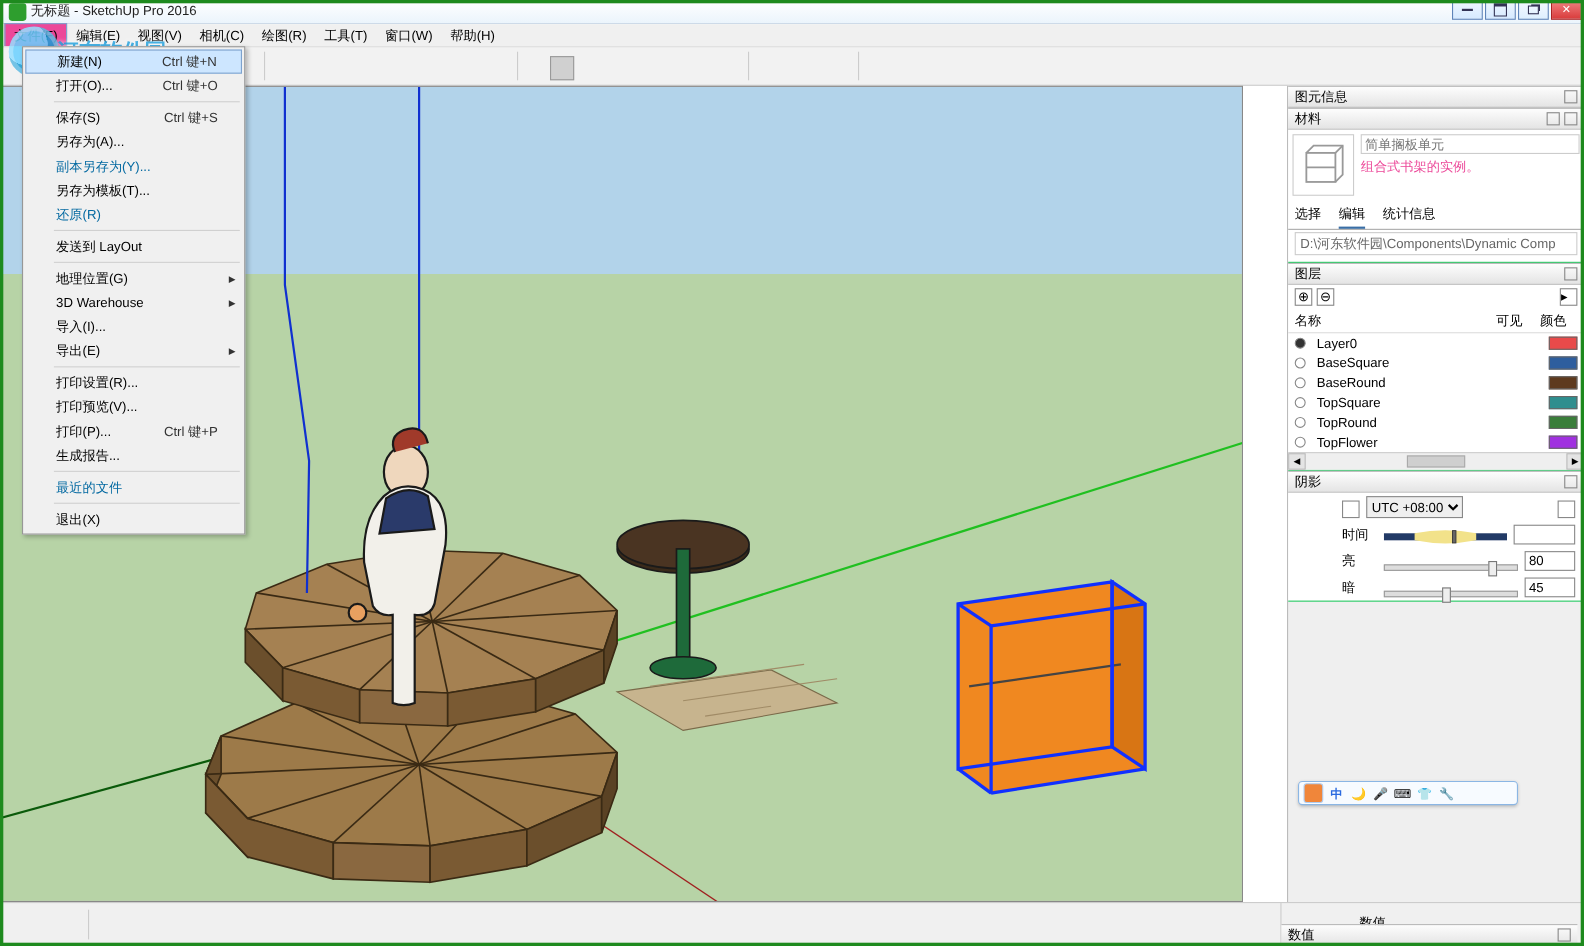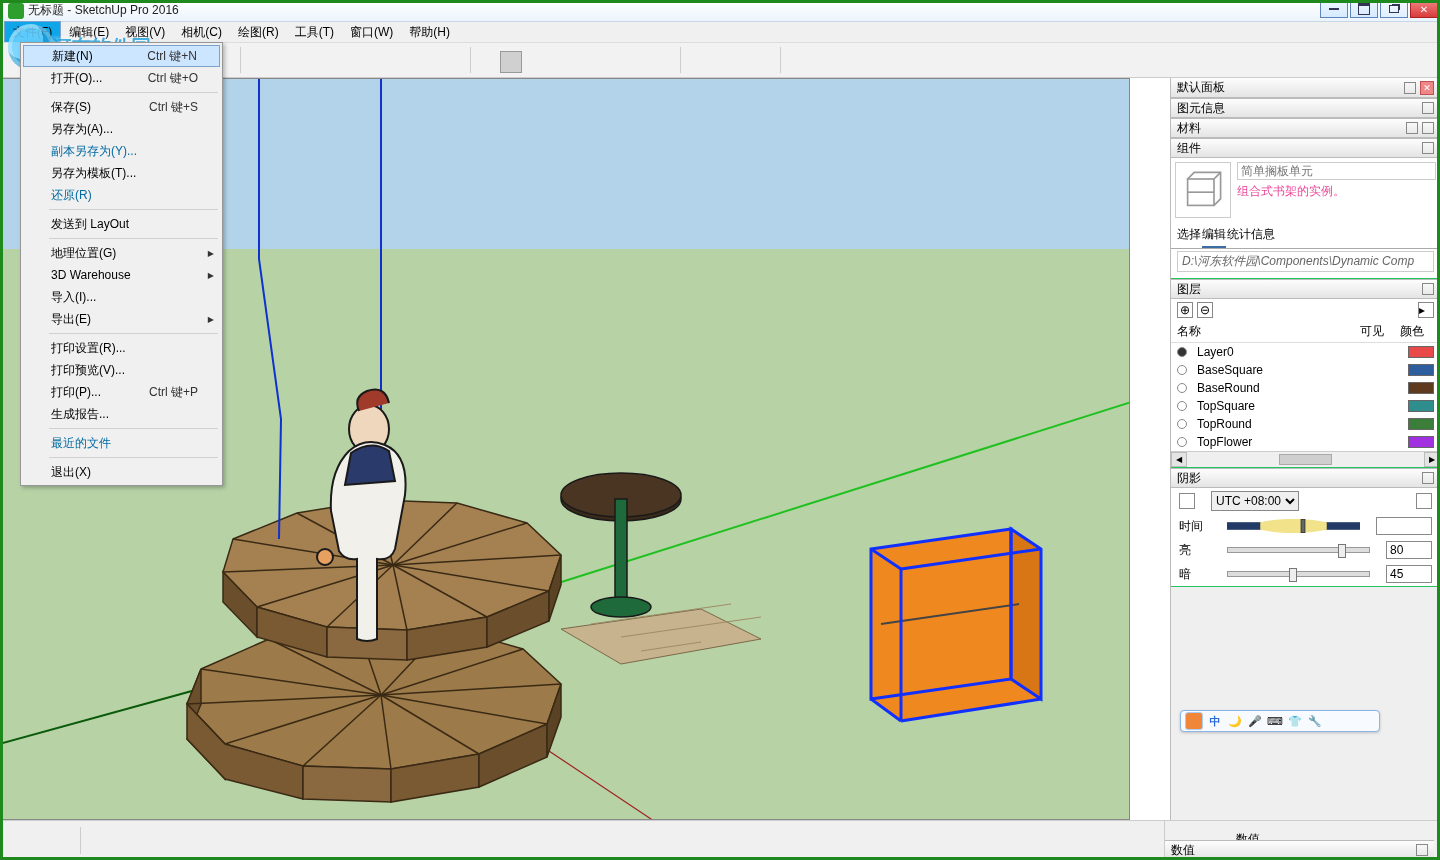--- a/index.html
+++ b/index.html
@@ -12,21 +12,21 @@
 .win-btn { width: 28px; height: 18px; margin-left: 2px; border: 1px solid #5e84b8; background: linear-gradient(#eef6ff,#d6eaff); display: flex; align-items: center; justify-content: center; font-size: 10px; color: #335; }
 .win-btn.min::before { content: ""; display:block; width: 10px; height: 2px; background: #335; }
 .win-btn.max::before { content: ""; display:block; width: 10px; height: 8px; border: 1px solid #335; border-top-width: 3px; }
 .win-btn.rest { background: linear-gradient(#f4f8ff,#deefff); }
 .win-btn.rest::before { content: ""; display:block; width: 8px; height: 6px; border: 1px solid #335; box-shadow: 2px -2px 0 -1px #335; }
 .win-btn.close { background: linear-gradient(#f08080,#d93c3c); border-color: #a22; color: #fff; }
 .win-btn.close::before { content: "✕"; font-size: 10px; }
 
 .menubar { position: absolute; top: 22px; left: 0; right: 0; height: 20px; background: #f0f0f0; display: flex; align-items: center; padding-left: 4px; color: #000; }
 .menubar span { padding: 2px 8px; }
-.menubar span.active { background: #0ea5e9; border: 1px solid #7da2ce; }
+.menubar span.active { background: #ec4899; border: 1px solid #7da2ce; }
 
 .toolbar { position: absolute; top: 42px; left: 0; right: 0; height: 36px; background: #f2f2f2; border-top: 1px solid #ddd; border-bottom: 1px solid #ccc; }
 .watermark { position: absolute; top: 24px; left: 8px; pointer-events:none; opacity:.85; }
 .watermark .logo { width: 46px; height: 46px; border-radius: 50%; background: radial-gradient(circle at 35% 35%, #6ad1ff 0 45%, #1b9ed8 46% 100%); display:inline-block; vertical-align: middle; box-shadow: inset 0 0 0 4px rgba(255,255,255,.3); }
 .watermark .txt { display:inline-block; vertical-align: middle; margin-left:-6px; color:#2aa5e0; font-weight:bold; font-size: 20px; text-shadow: 0 0 4px #fff; }
 
 .viewport { position: absolute; top: 78px; left: 0; width: 1130px; height: 742px; background: linear-gradient(to bottom, #b2d3ea 0 23%, #b7d3a6 23% 100%); border: 1px solid #888; overflow: hidden; }
 
 
 .dropdown { position: absolute; top: 42px; left: 20px; width: 203px; background: #f0f0f0; border: 1px solid #979797; box-shadow: 2px 2px 4px rgba(0,0,0,.25); z-index: 50; padding: 2px; }
@@ -48,44 +48,44 @@
 .panel-hd .t { flex:1; }
 .panel-hd .box { width:12px;height:12px;border:1px solid #888;margin-left:4px; }
 .panel-body { background:#fff; border-bottom:1px solid #22c55e; }
 
 .comp-thumb { display:flex; padding:4px; }
 .comp-thumb .th { width:56px; height:56px; border:1px solid #ccc; background:#fff; margin-right:6px; display:flex; align-items:center; justify-content:center; }
 .comp-thumb .th svg { width:44px; height:44px; }
 .comp-thumb .meta { flex:1; }
 .comp-thumb input { width:100%; border:1px solid #ccc; padding:1px 3px; margin-bottom:3px; height:18px; }
 .comp-thumb .desc { color:#ec4899; }
-.tabs { display:flex; border-bottom:1px solid #aaa; padding:4px 6px 0; gap:1px; }
+.tabs { display:flex; border-bottom:1px solid #aaa; padding:4px 6px 0; gap:16px; }
 .tabs span { padding-bottom:3px; }
 .tabs .act { border-bottom:2px solid #3a6ea5; color:#000; }
 .sect { padding:4px 8px; }
 .sect .hd { font-weight:bold; margin: 4px 0; }
 .sect .row { display:flex; align-items:center; margin:4px 0; }
 .sect label { width:70px; }
 .sect select, .sect input.txt { border:1px solid #aaa; height:18px; background:#fff; }
 .cb { display:flex; align-items:center; margin:3px 0; color:#888; }
 .cb input { margin-right:6px; }
-.path { border:1px solid #ccc; padding:1px 4px; overflow:hidden; white-space:nowrap; color:#666; margin:2px 6px 6px;font-style:italic; }
+.path { border:1px solid #ccc; padding:1px 4px; overflow:hidden; white-space:nowrap; color:#666; margin:2px 6px 6px; }
 
 .layer-hdr { display:flex; padding:2px 6px; border-bottom:1px solid #ddd;align-items:center; }
 .layer-hdr .c1{flex:1;} .layer-hdr .c2{width:40px;} .layer-hdr .c3{width:34px;}
 .layer-row { display:flex; padding:2px 6px; align-items:center; }
 .layer-row .dot{width:10px;height:10px;border:1px solid #888;border-radius:50%;margin-right:10px;}
 .layer-row .nm{flex:1;}
 .swatch{width:26px;height:12px;border:1px solid #666;}
 .hscroll{height:16px;background:#efefef;border-top:1px solid #ccc;position:relative;}
 .hscroll .thumb{position:absolute;left:40%;width:20%;top:2px;bottom:2px;background:#cfcfcf;border:1px solid #aaa;}
 .hscroll .arr{position:absolute;top:0;bottom:0;width:16px;background:#e4e4e4;border:1px solid #bbb;display:flex;align-items:center;justify-content:center;font-size:8px;}
 .hscroll .arr.l{left:0;} .hscroll .arr.r{right:0;}
 
-.shadow-sec .row{display:flex;align-items:center;padding:3px 8px;gap:16px;}
+.shadow-sec .row{display:flex;align-items:flex-end;padding:3px 8px;gap:6px;margin-left:41px;}
 .shadow-sec .lbl{width:32px;}
 .timebar{flex:1;height:14px;}
 .slider{flex:1;height:6px;background:#ddd;border:1px solid #999;position:relative;}
 .slider .h{position:absolute;top:-4px;width:8px;height:14px;background:#eee;border:1px solid #777;}
 select.utc{border:1px solid #888;height:20px;}
 .nbox{width:46px;border:1px solid #888;height:18px;text-align:left;padding-left:3px;}
 
 .statusbar { position:absolute; bottom:0; left:0; right:0; height:40px; background:#f0f0f0; border-top:1px solid #ccc;}
 .statusbar .sep{position:absolute; left:80px; top:6px; bottom:6px; width:1px; background:#ccc;}
 .statusbar .meas{position:absolute; right:180px; top:10px;}
@@ -287,37 +287,28 @@
     <div class="row disabled">
       <span class="label">最近的文件</span>
     </div>
     <div class="sep"></div>
     <div class="row">
       <span class="label">退出(X)</span>
     </div>
   </div>
 
 <div class="tray">
-  <div class="tray-header">
-    <span class="t">默认面板</span>
-    <span class="pin"></span>
-    <span class="x">✕</span>
-  </div>
 
   <div class="panel-hd">
       <span class="t">图元信息</span>
       <span class="box"></span>
     </div>
   <div class="panel-hd">
       <span class="t">材料</span>
       <span class="box"></span>
-      <span class="box"></span>
-    </div>
-  <div class="panel-hd">
-      <span class="t">组件</span>
       <span class="box"></span>
     </div>
 
   <div class="panel-body">
     <div class="comp-thumb">
       <div class="th">
         <svg viewBox="0 0 40 40">
             <g stroke="#999" fill="none" stroke-width="1.5">
               <rect x="6" y="10" width="24" height="24"></rect>
               <line x1="6" y1="22" x2="30" y2="22"></line>

